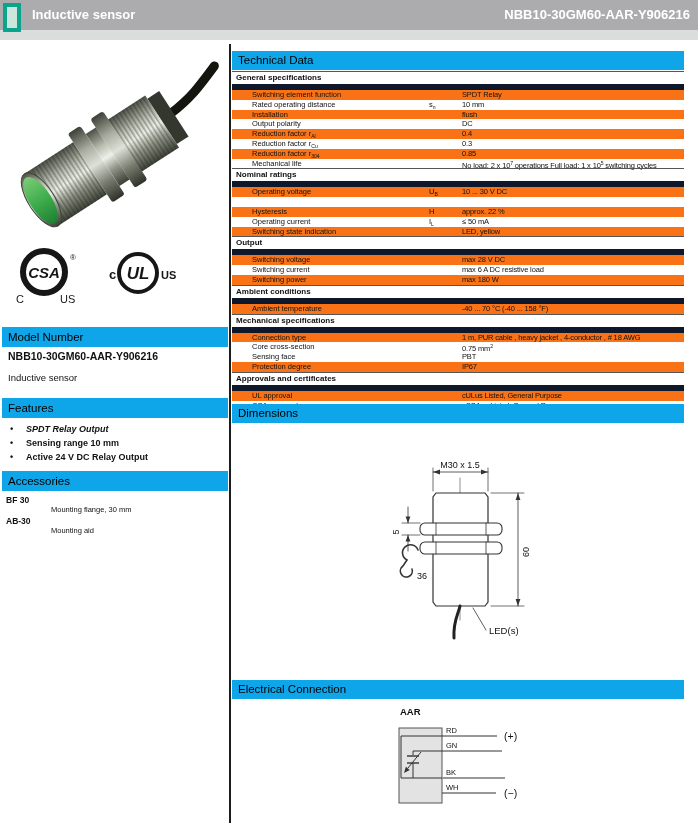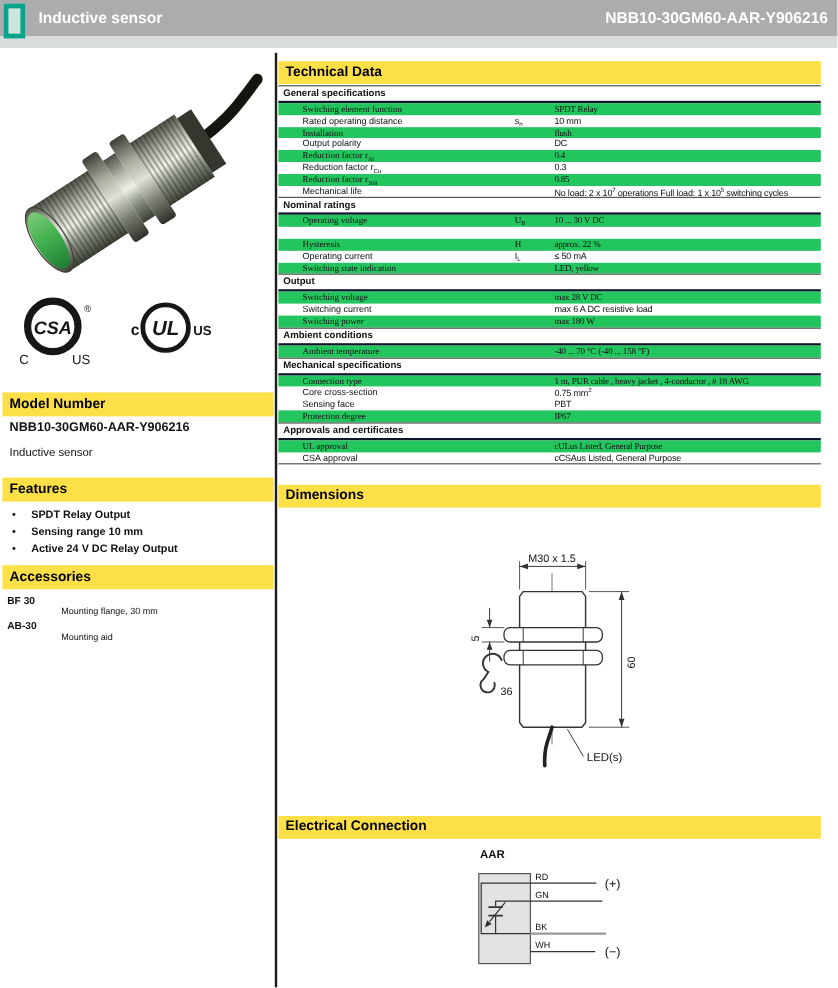--- a/index.html
+++ b/index.html
@@ -8,36 +8,36 @@
   .abs{position:absolute;}
   
   .top-bar{left:0;top:0;width:698px;height:30px;background:#acacae;}
   .top-band{left:0;top:30px;width:698px;height:10px;background:#d9dddc;}
   .brand-square{left:3px;top:3px;width:18px;height:29px;background:#cde6dc;border:4px solid #0aa38c;box-sizing:border-box;}
   .top-title{left:32px;top:0;height:30px;line-height:30px;color:#fff;font-weight:bold;font-size:13px;}
   .top-model{right:8px;top:0;height:30px;line-height:30px;color:#fff;font-weight:bold;font-size:13px;}
   
   .divider{left:229px;top:44px;width:2px;height:779px;background:#1d1d1d;}
   
-  .bar{background:#fde047;height:19px;line-height:19px;font-weight:bold;font-size:11.5px;padding-left:6px;box-sizing:border-box;color:#000;}
+  .bar{background:#0ea5e9;height:19px;line-height:19px;font-weight:normal;font-size:11.5px;padding-left:6px;box-sizing:border-box;color:#000;}
   .bar-left{left:2px;width:226px;height:20px;line-height:20px;}
   .bar-right{left:232px;width:452px;}
   
   .model-no{left:8px;top:350px;font-size:10.5px;font-weight:bold;}
   .model-desc{left:8px;top:372px;font-size:9.5px;}
   .feat-item{left:10px;font-size:9px;font-weight:bold;}
   .feat-item .dot{display:inline-block;width:16px;}
   .acc-name{left:6px;font-size:8.5px;font-weight:bold;}
   .acc-desc{left:6px;font-size:7.5px;padding-left:45px;}
   
   #tech-table{left:232px;top:71px;width:452px;border-bottom:1px solid #555;}
   .t-sec{height:12px;line-height:12px;font-weight:bold;font-size:8px;padding-left:4px;
-         border-top:1px solid #555;border-bottom:2px solid #0f172a;position:relative;}
+         border-top:1px solid #555;border-bottom:6px solid #0f172a;position:relative;}
   .t-row{height:9.8px;position:relative;font-size:7.5px;line-height:9.8px;white-space:nowrap;}
-  .t-row.shaded{background:#22c55e;font-family:Liberation Serif, serif;}
+  .t-row.shaded{background:#f97316;}
   .t-label{position:absolute;left:20px;}
   .t-sym{position:absolute;left:197px;}
   .t-val{position:absolute;left:230px;letter-spacing:-0.15px;}
   sub{font-size:68%;vertical-align:-18%;}
   sup{font-size:68%;vertical-align:32%;}
   
   text{font-family:"Liberation Sans","DejaVu Sans",sans-serif;}
 </style>
 </head>
 <body>
@@ -108,21 +108,21 @@
       <text x="149" y="33" font-size="11" font-weight="bold" fill="#161616">US</text>
     </g>
   </svg>
 </div>
 
 <div class="abs bar bar-left" style="top:327px;">Model Number</div>
 <div class="abs model-no">NBB10-30GM60-AAR-Y906216</div>
 <div class="abs model-desc">Inductive sensor</div>
 
 <div class="abs bar bar-left" style="top:398px;">Features</div>
-<div class="abs feat-item" style="top:424px;"><span class="dot">•</span><span>SPDT Relay Output</span></div>
+<div class="abs feat-item" style="top:424px;font-style:italic;"><span class="dot">•</span><span>SPDT Relay Output</span></div>
 <div class="abs feat-item" style="top:438px;"><span class="dot">•</span><span>Sensing range 10 mm</span></div>
 <div class="abs feat-item" style="top:452px;"><span class="dot">•</span><span>Active 24 V DC Relay Output</span></div>
 
 <div class="abs bar bar-left" style="top:471px;">Accessories</div>
 <div class="abs acc-name" style="top:495px;">BF 30</div>
 <div class="abs acc-desc" style="top:505px;">Mounting flange, 30 mm</div>
 <div class="abs acc-name" style="top:516px;">AB-30</div>
 <div class="abs acc-desc" style="top:526px;">Mounting aid</div>
 
 <div class="abs bar bar-right" style="top:51px;">Technical Data</div>

